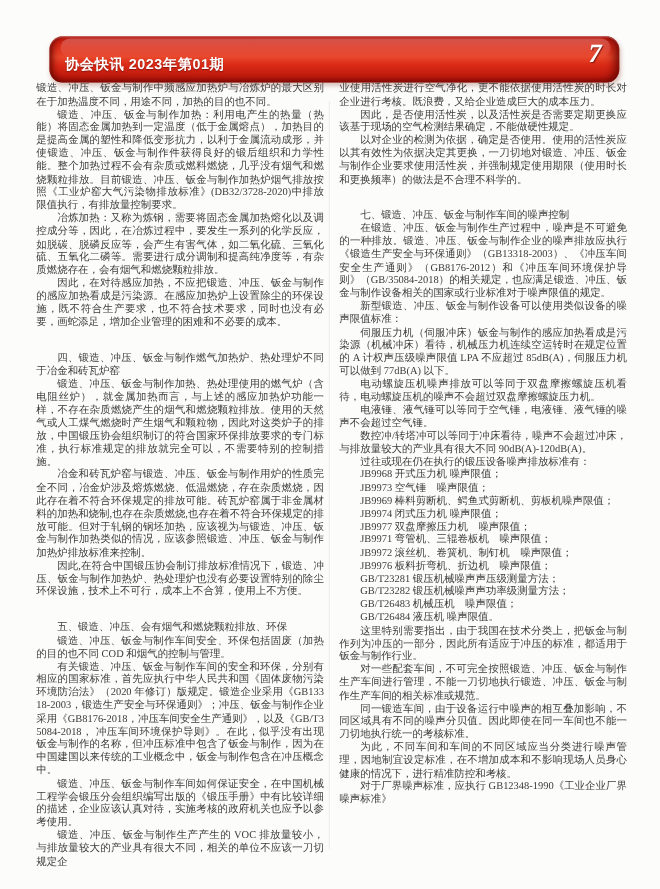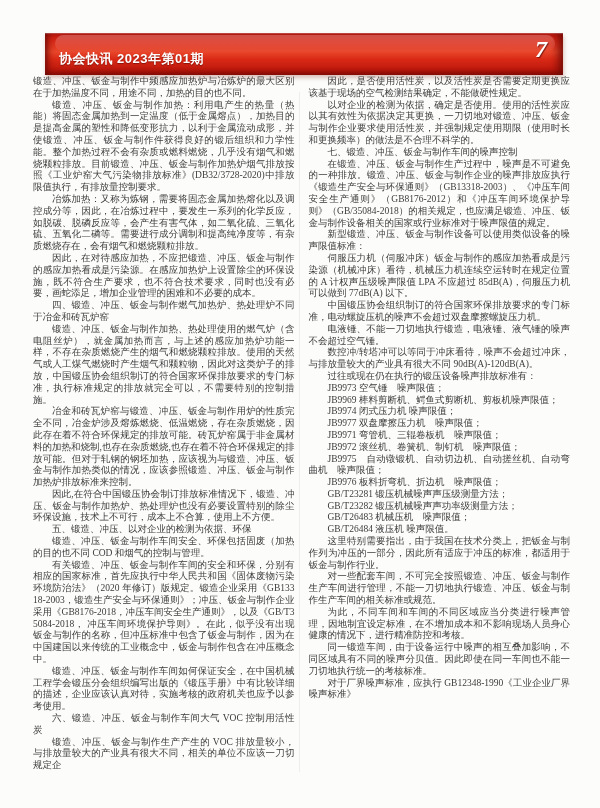--- a/index.html
+++ b/index.html
@@ -5,21 +5,21 @@
   html,body { margin:0; padding:0; }
   body { width:600px; height:808px; background:#ffffff; }
   .page {
     position:relative; width:600px; height:808px;
     background:#fcfcfb; overflow:hidden;
     font-family:"Liberation Serif","DejaVu Serif",serif;
   }
   
   .banner {
     position:absolute; left:45px; top:33px; width:518px; height:42px;
-    border-radius:0;
+    border-radius:12px;
     background:linear-gradient(180deg,#c0180e 0%,#d92a18 20%,#e8462a 45%,#da2a16 62%,#bf1a0e 86%,#a8130a 100%);
     box-shadow:
       inset 0 1px 1px rgba(255,255,255,.25),
       inset 6px 0 6px -3px rgba(105,8,4,.85),
       inset -8px 0 8px -3px rgba(105,8,4,.8),
       inset 0 -3px 4px rgba(110,10,5,.45),
       1px 3px 4px rgba(140,60,40,.30);
   }
   .banner-gloss {
     position:absolute; left:10px; right:8px; top:2px; height:17px;
@@ -48,21 +48,21 @@
   .divider {
     position:absolute; left:299px; top:92px; height:680px; width:1px;
     background:#ededec;
   }
   .para {
     margin:0; font-size:9.5px; line-height:11.8px; color:#3c3c3c;
     text-align:justify; text-justify:inter-ideograph; text-indent:2em;
     word-break:break-all;
   }
   .para.noindent { text-indent:0; }
-  .para.heading { }
+  .para.heading { margin-top:21px; }
 </style>
 </head>
 <body>
 
 <div class="page">
 
   <div class="banner">
     <div class="banner-gloss"></div>
     <span class="banner-title">协会快讯  2023年第01期</span>
     <span class="banner-page">7</span>
@@ -73,51 +73,51 @@
   <div class="content">
     <div class="col">
         <p class="para noindent">锻造、冲压、钣金与制作中频感应加热炉与冶炼炉的最大区别在于加热温度不同，用途不同，加热的目的也不同。</p>
         <p class="para">锻造、冲压、钣金与制作加热：利用电产生的热量（热能）将固态金属加热到一定温度（低于金属熔点），加热目的是提高金属的塑性和降低变形抗力，以利于金属流动成形，并使锻造、冲压、钣金与制作件获得良好的锻后组织和力学性能。整个加热过程不会有杂质或燃料燃烧，几乎没有烟气和燃烧颗粒排放。目前锻造、冲压、钣金与制作加热炉烟气排放按照《工业炉窑大气污染物排放标准》(DB32/3728-2020)中排放限值执行，有排放量控制要求。</p>
         <p class="para">冶炼加热：又称为炼钢，需要将固态金属加热熔化以及调控成分等，因此，在冶炼过程中，要发生一系列的化学反应，如脱碳、脱磷反应等，会产生有害气体，如二氧化硫、三氧化硫、五氧化二磷等。需要进行成分调制和提高纯净度等，有杂质燃烧存在，会有烟气和燃烧颗粒排放。</p>
         <p class="para">因此，在对待感应加热，不应把锻造、冲压、钣金与制作的感应加热看成是污染源。在感应加热炉上设置除尘的环保设施，既不符合生产要求，也不符合技术要求，同时也没有必要，画蛇添足，增加企业管理的困难和不必要的成本。</p>
         <p class="para heading">四、锻造、冲压、钣金与制作燃气加热炉、热处理炉不同于冶金和砖瓦炉窑</p>
         <p class="para">锻造、冲压、钣金与制作加热、热处理使用的燃气炉（含电阻丝炉），就金属加热而言，与上述的感应加热炉功能一样，不存在杂质燃烧产生的烟气和燃烧颗粒排放。使用的天然气或人工煤气燃烧时产生烟气和颗粒物，因此对这类炉子的排放，中国锻压协会组织制订的符合国家环保排放要求的专门标准，执行标准规定的排放就完全可以，不需要特别的控制措施。</p>
         <p class="para">冶金和砖瓦炉窑与锻造、冲压、钣金与制作用炉的性质完全不同，冶金炉涉及熔炼燃烧、低温燃烧，存在杂质燃烧，因此存在着不符合环保规定的排放可能。砖瓦炉窑属于非金属材料的加热和烧制,也存在杂质燃烧,也存在着不符合环保规定的排放可能。但对于轧钢的钢坯加热，应该视为与锻造、冲压、钣金与制作加热类似的情况，应该参照锻造、冲压、钣金与制作加热炉排放标准来控制。</p>
         <p class="para">因此,在符合中国锻压协会制订排放标准情况下，锻造、冲压、钣金与制作加热炉、热处理炉也没有必要设置特别的除尘环保设施，技术上不可行，成本上不合算，使用上不方便。</p>
-        <p class="para heading">五、锻造、冲压、以对企业的检测为依据、环保</p>
+        <p class="para heading">五、锻造、冲压、会有烟气和燃烧颗粒排放、环保</p>
         <p class="para">锻造、冲压、钣金与制作车间安全、环保包括固废（加热的目的也不同 COD 和烟气的控制与管理。</p>
         <p class="para">有关锻造、冲压、钣金与制作车间的安全和环保，分别有相应的国家标准，首先应执行中华人民共和国《固体废物污染环境防治法》（2020 年修订）版规定。锻造企业采用《GB13318-2003，锻造生产安全与环保通则》；冲压、钣金与制作企业采用《GB8176-2018，冲压车间安全生产通则》，以及《GB/T35084-2018， 冲压车间环境保护导则》。在此，似乎没有出现钣金与制作的名称，但冲压标准中包含了钣金与制作，因为在中国建国以来传统的工业概念中，钣金与制作包含在冲压概念中。</p>
         <p class="para">锻造、冲压、钣金与制作车间如何保证安全，在中国机械工程学会锻压分会组织编写出版的《锻压手册》中有比较详细的描述，企业应该认真对待，实施考核的政府机关也应予以参考使用。</p>
-        <p class="para heading">六、锻造、冲压、钣金与制作车间大气 VOC 控制用活性炭</p>
         <p class="para">锻造、冲压、钣金与制作生产产生的 VOC 排放量较小，与排放量较大的产业具有很大不同，相关的单位不应该一刀切规定企</p>
       </div>
     <div class="col">
+        <p class="para noindent">业使用活性炭进行空气净化，更不能依据使用活性炭的时长对企业进行考核。既浪费，又给企业造成巨大的成本压力。</p>
         <p class="para">因此，是否使用活性炭，以及活性炭是否需要定期更换应该基于现场的空气检测结果确定，不能做硬性规定。</p>
         <p class="para">以对企业的检测为依据，确定是否使用。使用的活性炭应以其有效性为依据决定其更换，一刀切地对锻造、冲压、钣金与制作企业要求使用活性炭，并强制规定使用期限（使用时长和更换频率）的做法是不合理不科学的。</p>
         <p class="para heading">七、锻造、冲压、钣金与制作车间的噪声控制</p>
         <p class="para">在锻造、冲压、钣金与制作生产过程中，噪声是不可避免的一种排放。锻造、冲压、钣金与制作企业的噪声排放应执行《锻造生产安全与环保通则》（GB13318-2003）、《冲压车间安全生产通则》（GB8176-2012）和《冲压车间环境保护导则》（GB/35084-2018）的相关规定，也应满足锻造、冲压、钣金与制作设备相关的国家或行业标准对于噪声限值的规定。</p>
         <p class="para">新型锻造、冲压、钣金与制作设备可以使用类似设备的噪声限值标准：</p>
         <p class="para">伺服压力机（伺服冲床）钣金与制作的感应加热看成是污染源（机械冲床）看待，机械压力机连续空运转时在规定位置的 A 计权声压级噪声限值 LPA 不应超过 85dB(A)，伺服压力机可以做到 77dB(A) 以下。</p>
-        <p class="para">中国锻压协会组织制订的符合国家环保排放要求的专门标准，电动螺旋压机的噪声不会超过双盘摩擦螺旋压力机。</p>
-        <p class="para">电液锤、不能一刀切地执行锻造，电液锤、液气锤的噪声不会超过空气锤。</p>
+        <p class="para">电动螺旋压机噪声排放可以等同于双盘摩擦螺旋压机看待，电动螺旋压机的噪声不会超过双盘摩擦螺旋压力机。</p>
+        <p class="para">电液锤、液气锤可以等同于空气锤，电液锤、液气锤的噪声不会超过空气锤。</p>
         <p class="para">数控冲/转塔冲可以等同于冲床看待，噪声不会超过冲床，与排放量较大的产业具有很大不同 90dB(A)-120dB(A)。</p>
         <p class="para">过往或现在仍在执行的锻压设备噪声排放标准有：</p>
+        <p class="para">JB9968 开式压力机 噪声限值；</p>
         <p class="para">JB9973 空气锤　噪声限值；</p>
         <p class="para">JB9969 棒料剪断机、鳄鱼式剪断机、剪板机噪声限值；</p>
         <p class="para">JB9974 闭式压力机 噪声限值；</p>
         <p class="para">JB9977 双盘摩擦压力机　噪声限值；</p>
         <p class="para">JB9971 弯管机、三辊卷板机　噪声限值；</p>
         <p class="para">JB9972 滚丝机、卷簧机、制钉机　噪声限值；</p>
-        <p class="para">JB9975　自动镦锻机、自动切边机、自动搓丝机、自动弯曲机　噪声限值；</p>
         <p class="para">JB9976 板料折弯机、折边机　噪声限值；</p>
         <p class="para">GB/T23281 锻压机械噪声声压级测量方法；</p>
         <p class="para">GB/T23282 锻压机械噪声声功率级测量方法；</p>
         <p class="para">GB/T26483 机械压机　噪声限值；</p>
         <p class="para">GB/T26484 液压机 噪声限值。</p>
         <p class="para">这里特别需要指出，由于我国在技术分类上，把钣金与制作列为冲压的一部分，因此所有适应于冲压的标准，都适用于钣金与制作行业。</p>
         <p class="para">对一些配套车间，不可完全按照锻造、冲压、钣金与制作生产车间进行管理，不能一刀切地执行锻造、冲压、钣金与制作生产车间的相关标准或规范。</p>
+        <p class="para">同一锻造车间，由于设备运行中噪声的相互叠加影响，不同区域具有不同的噪声分贝值。因此即使在同一车间也不能一刀切地执行统一的考核标准。</p>
         <p class="para">为此，不同车间和车间的不同区域应当分类进行噪声管理，因地制宜设定标准，在不增加成本和不影响现场人员身心健康的情况下，进行精准防控和考核。</p>
-        <p class="para">同一锻造车间，由于设备运行中噪声的相互叠加影响，不同区域具有不同的噪声分贝值。因此即使在同一车间也不能一刀切地执行统一的考核标准。</p>
         <p class="para">对于厂界噪声标准，应执行 GB12348-1990《工业企业厂界噪声标准》</p>
       </div>
   </div>
 
 </div>
 
 </body></html>

